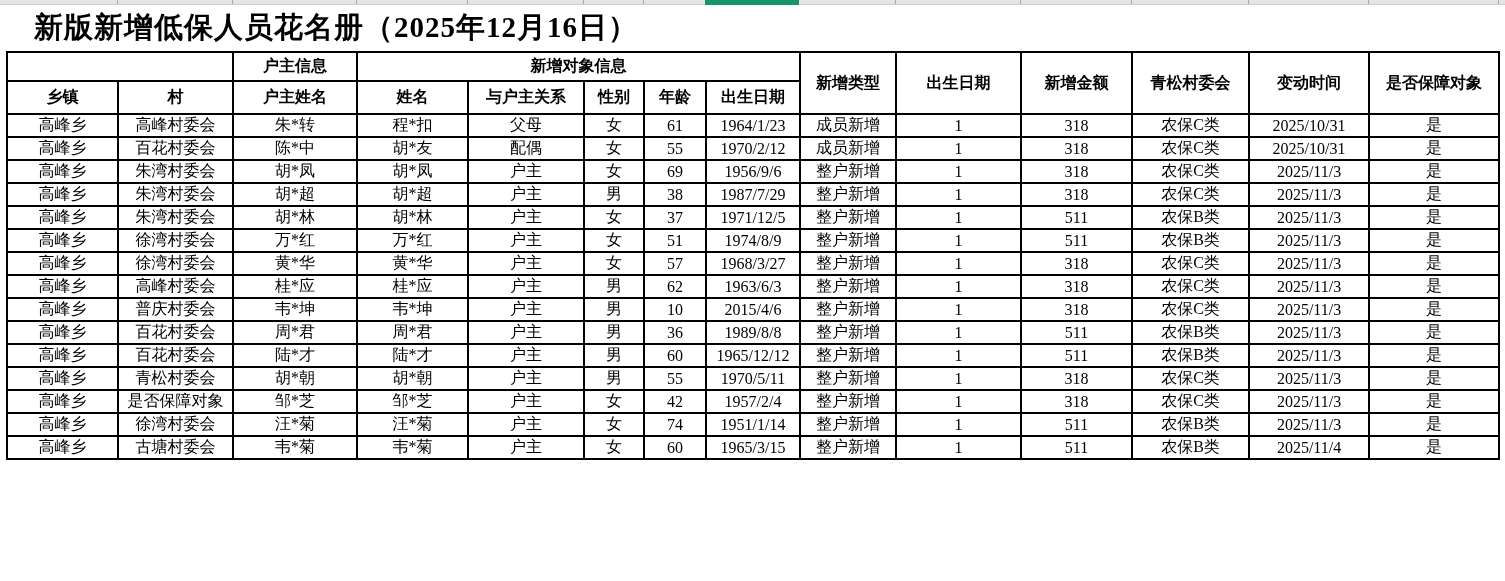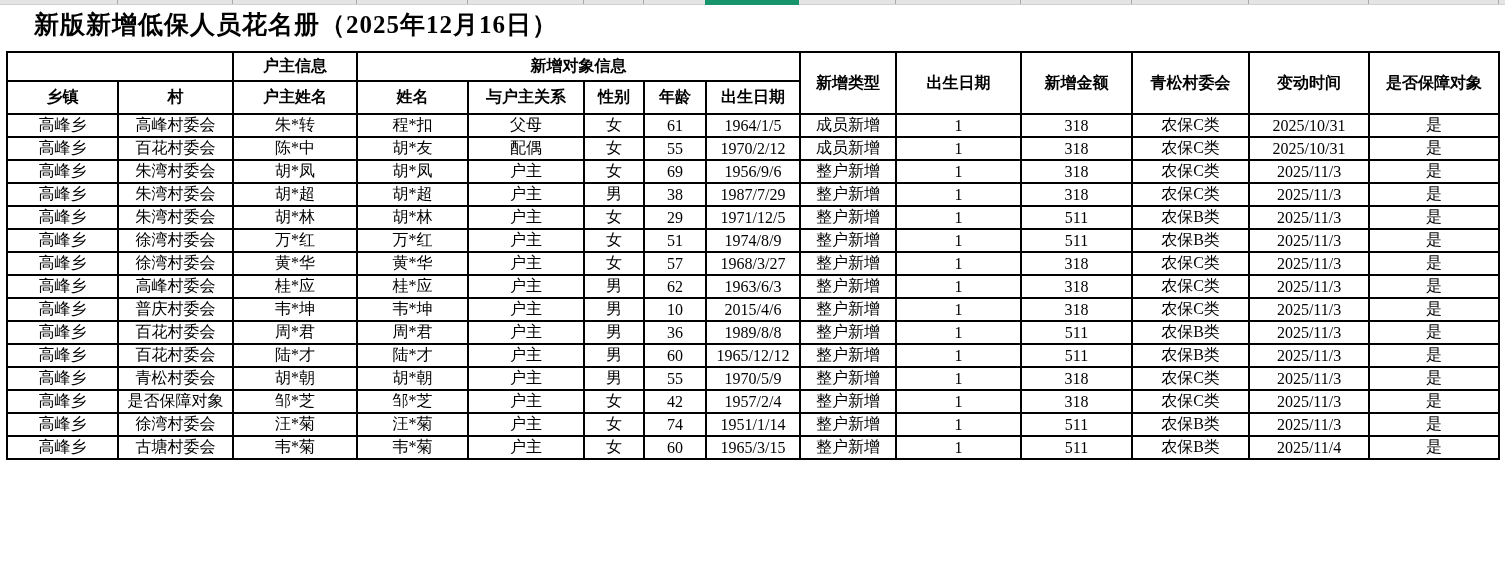--- a/index.html
+++ b/index.html
@@ -10,21 +10,21 @@
   
   .col-strip {
     position:absolute; top:0; left:0; width:1505px; height:5px;
     background:#e4e4e4; border-bottom:1px solid #cfcfcf; box-sizing:border-box;
   }
   .col-strip .tick { position:absolute; top:0; width:1px; height:4px; background:#a9a9a9; }
   .col-strip .sel  { position:absolute; top:0; height:5px; }
   
   .sheet-title {
     position:absolute; top:8px; left:34px;
-    font-size:25px; font-weight:bold; letter-spacing:1px; white-space:nowrap;
+    font-size:29px; font-weight:bold; letter-spacing:1px; white-space:nowrap;
   }
   
   table.roster {
     position:absolute; top:51px; left:6px; width:1492px;
     border-collapse:collapse; table-layout:fixed;
   }
   table.roster th, table.roster td {
     border:2px solid #000; text-align:center; vertical-align:middle;
     padding:0; overflow:hidden; white-space:nowrap; font-size:16px;
   }
@@ -97,21 +97,21 @@
   </thead>
   <tbody>
       <tr>
         <td>高峰乡</td>
         <td>高峰村委会</td>
         <td>朱*转</td>
         <td>程*扣</td>
         <td>父母</td>
         <td>女</td>
         <td>61</td>
-        <td>1964/1/5</td>
+        <td>1964/1/23</td>
         <td>成员新增</td>
         <td>1</td>
         <td>318</td>
         <td>农保C类</td>
         <td>2025/10/31</td>
         <td>是</td>
       </tr>
       <tr>
         <td>高峰乡</td>
         <td>百花村委会</td>
@@ -160,21 +160,21 @@
         <td>2025/11/3</td>
         <td>是</td>
       </tr>
       <tr>
         <td>高峰乡</td>
         <td>朱湾村委会</td>
         <td>胡*林</td>
         <td>胡*林</td>
         <td>户主</td>
         <td>女</td>
-        <td>29</td>
+        <td>37</td>
         <td>1971/12/5</td>
         <td>整户新增</td>
         <td>1</td>
         <td>511</td>
         <td>农保B类</td>
         <td>2025/11/3</td>
         <td>是</td>
       </tr>
       <tr>
         <td>高峰乡</td>
@@ -273,21 +273,21 @@
         <td>是</td>
       </tr>
       <tr>
         <td>高峰乡</td>
         <td>青松村委会</td>
         <td>胡*朝</td>
         <td>胡*朝</td>
         <td>户主</td>
         <td>男</td>
         <td>55</td>
-        <td>1970/5/9</td>
+        <td>1970/5/11</td>
         <td>整户新增</td>
         <td>1</td>
         <td>318</td>
         <td>农保C类</td>
         <td>2025/11/3</td>
         <td>是</td>
       </tr>
       <tr>
         <td>高峰乡</td>
         <td>是否保障对象</td>

